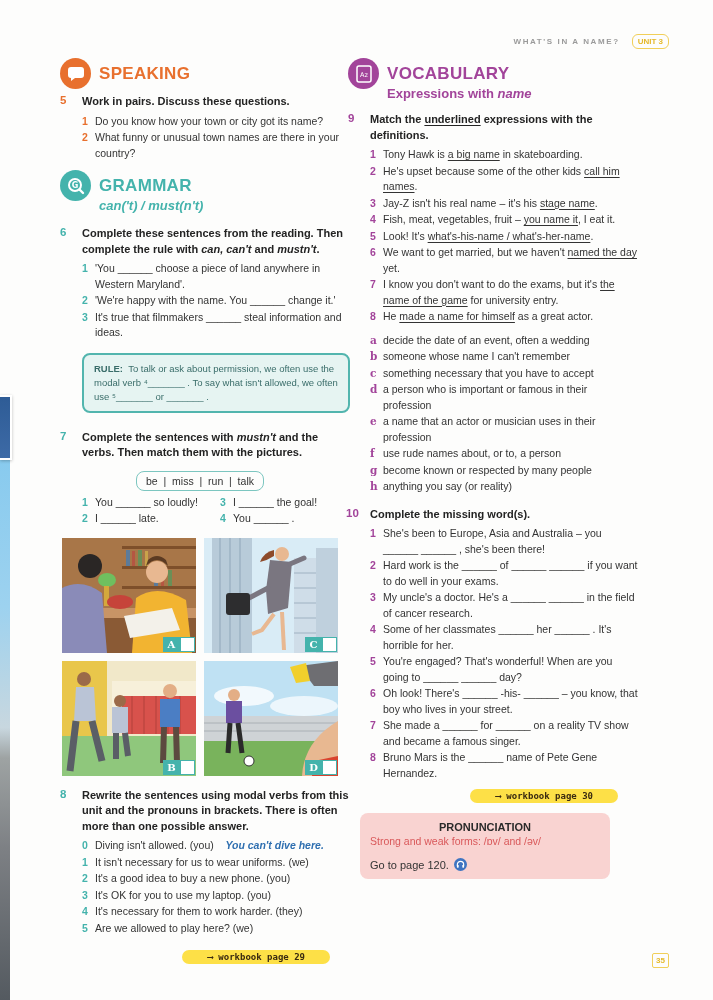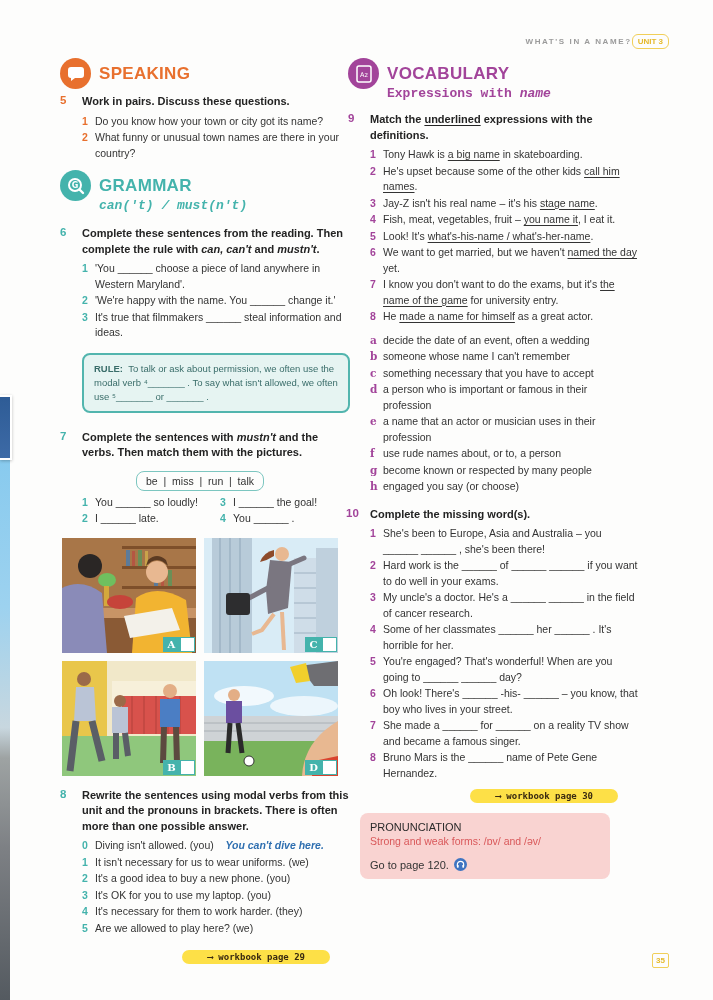--- a/index.html
+++ b/index.html
@@ -5,31 +5,31 @@
   * { box-sizing: border-box; margin: 0; padding: 0; }
   html, body { width: 713px; height: 1000px; overflow: hidden; background: #fdfdfc; }
   body { position: relative; font-family: "Liberation Sans", "DejaVu Sans", sans-serif; color: #2a2a2a; }
 
   .left-strip { position: absolute; left: 0; top: 395px; width: 10px; height: 605px;
     background: linear-gradient(180deg, #7fc7ee 0%, #9dd2ef 35%, #c8d7df 55%, #9ea3a3 60%, #7d8084 75%, #545a60 100%); }
   .left-strip-card { position: absolute; left: 0; top: 395px; width: 12px; height: 65px;
     background: linear-gradient(180deg, #2e5c96 0%, #3d6aa6 100%); border: 2px solid #fff; border-left: none;
     box-shadow: 0 1px 3px rgba(0,0,0,.25); }
 
-  .header { position: absolute; top: 34px; right: 44px; display: flex; align-items: center; gap: 0; }
+  .header { position: absolute; top: 34px; right: 44px; display: flex; align-items: center; gap: 12px; }
   .header-title { font-size: 8px; letter-spacing: 1.6px; color: #9b9b9b; font-weight: bold; }
   .unit-badge { font-size: 8px; font-weight: bold; color: #e5b92b; border: 1.5px solid #f1cf59; padding: 2px 5px; border-radius: 6px; }
 
   .col-left { position: absolute; left: 60px; top: 58px; width: 290px; }
   .col-right { position: absolute; left: 348px; top: 58px; width: 290px; }
 
   .sec-head { display: flex; align-items: center; gap: 8px; }
   .sec-icon { width: 31px; height: 31px; border-radius: 50%; display: flex; align-items: center; justify-content: center; flex: none; }
   .sec-title { font-size: 17px; font-weight: bold; letter-spacing: .3px; }
-  .sec-sub { font-family: Liberation Mono, monospace; font-size: 13px; font-weight: bold; margin-left: 39px; margin-top: -3px; }
+  .sec-sub { font-family: Liberation Sans, sans-serif; font-size: 13px; font-weight: bold; margin-left: 39px; margin-top: -3px; }
   .sec-sub i { font-style: italic; }
 
   .ex { display: flex; margin-top: 8px; }
   .ex-num { width: 22px; flex: none; font-weight: bold; font-size: 11.5px; }
   .ex-inst { font-weight: bold; font-size: 11px; line-height: 15.5px; color: #232323; }
   .ex-inst i { font-style: italic; }
   .items { margin-left: 22px; margin-top: 4px; }
   .item { display: flex; font-size: 10.5px; line-height: 15.5px; margin-bottom: 1px; color: #333; }
   .item-n { width: 13px; flex: none; font-weight: bold; }
   .u { text-decoration: underline; text-underline-offset: 2px; }
@@ -50,21 +50,21 @@
   .pic { position: relative; width: 134px; height: 115px; overflow: hidden; }
   .pic-label { position: absolute; right: 1px; bottom: 1px; display: flex; }
   .pic-letter { width: 17px; height: 15px; background: #44b3ac; color: #fff; font-family: "DejaVu Serif", serif; font-weight: bold; font-size: 10px;
     display: flex; align-items: center; justify-content: center; }
   .pic-box { width: 15px; height: 15px; background: #fff; border: 1.5px solid #44b3ac; }
 
   .wb { display: inline-block; background: #fde047; color: #3a2a10; border-radius: 9px; padding: 2px 25px;
     font-size: 9px; font-weight: bold; font-family: "DejaVu Sans Mono", monospace; }
 
   .pron { margin-top: 10px; margin-left: 12px; width: 250px; background: #f9d3d1; border-radius: 8px; padding: 8px 10px; }
-  .pron-title { font-weight: normal; font-size: 11px; color: #2a2a2a; }
+  .pron-title { font-weight: bold; font-size: 11px; color: #2a2a2a; text-align: center; }
   .pron-sub { font-size: 10.5px; color: #d9585a; margin-top: 2px; }
   .pron-go { font-size: 11px; color: #333; margin-top: 11px; display: flex; align-items: center; gap: 5px; }
   .headphones { width: 13px; height: 13px; border-radius: 50%; background: #3f74c1; display: inline-flex; align-items: center; justify-content: center; }
 
   .page-num { position: absolute; right: 44px; bottom: 32px; font-size: 8px; font-weight: bold; color: #e5b92b;
     border: 1.5px solid #f1cf59; padding: 2px 3px; border-radius: 2px; }
 </style>
 </head>
 <body>
 
@@ -398,21 +398,21 @@
     <div class="item">
         <span class="item-n purple" style="font-family:'DejaVu Serif',serif">f</span>
         <span>use rude names about, or to, a person</span>
       </div>
     <div class="item">
         <span class="item-n purple" style="font-family:'DejaVu Serif',serif">g</span>
         <span>become known or respected by many people</span>
       </div>
     <div class="item">
         <span class="item-n purple" style="font-family:'DejaVu Serif',serif">h</span>
-        <span>engaged you say (or choose)</span>
+        <span>anything you say (or reality)</span>
       </div>
   </div>
 
   <div class="ex" style="margin-top:12px;margin-left:-2px">
     <span class="ex-num purple" style="width:24px">10</span>
     <span class="ex-inst">Complete the missing word(s).</span>
   </div>
   <div class="items">
     <div class="item">
         <span class="item-n purple">1</span>

